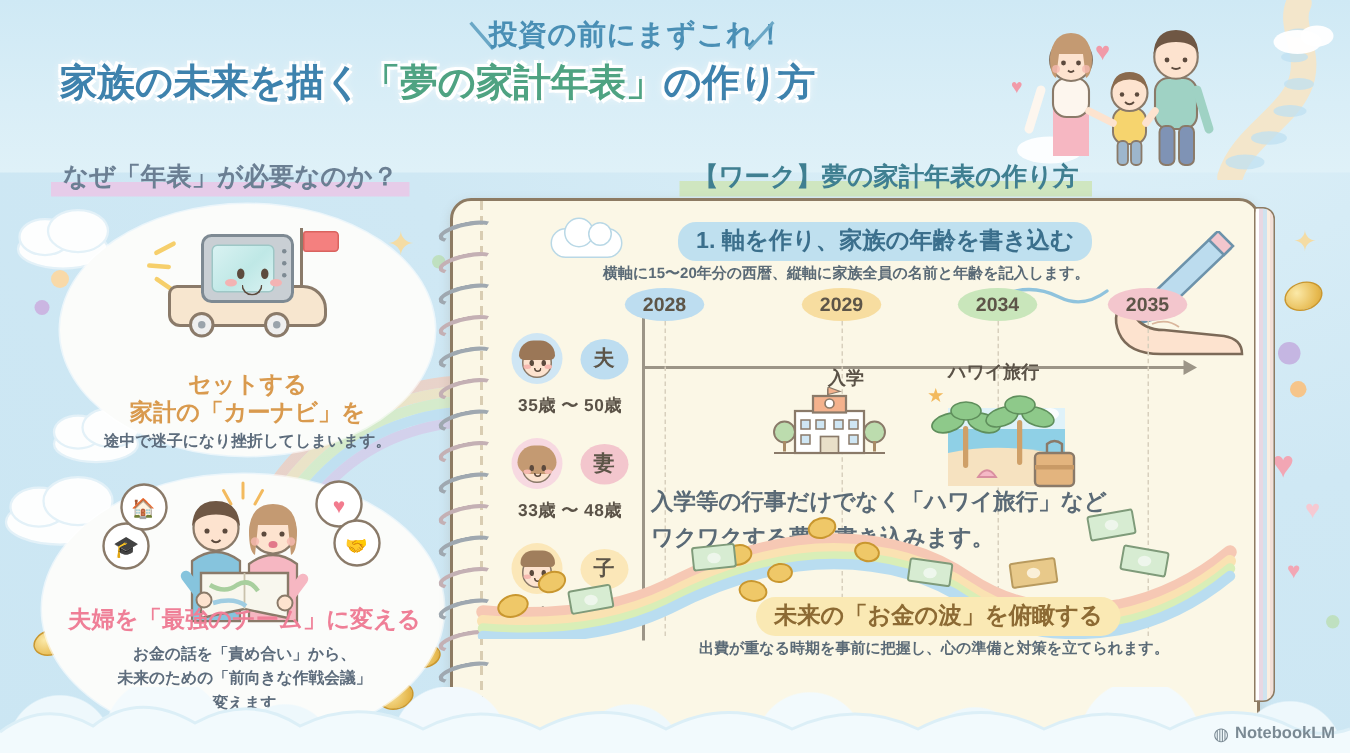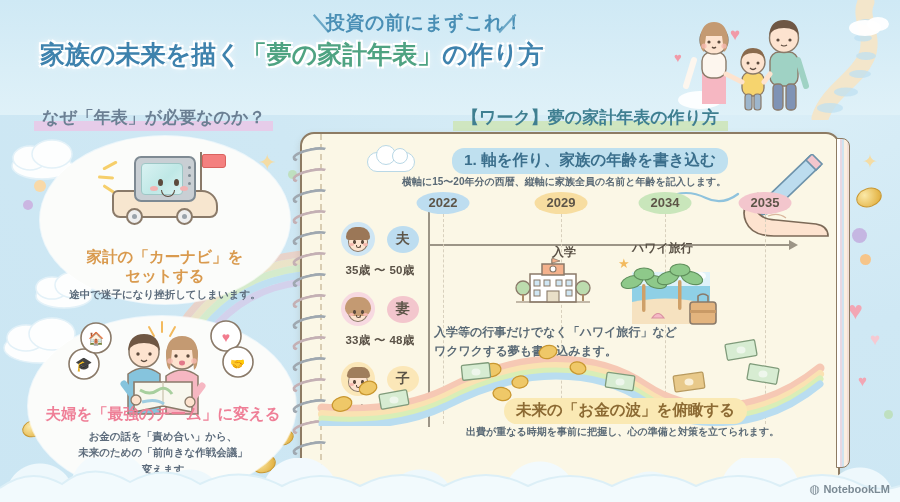--- a/index.html
+++ b/index.html
@@ -223,21 +223,21 @@
   .rc-mom{ background:#f3c6cd; }
   .rc-kid{ background:#fbe7b8; }
   .agerange{ font-size:11.5px; font-weight:bold; color:#5a5247; margin-top:7px; letter-spacing:.3px; }
 
   
   .step2-title{
     position:absolute; left:128px; top:164px; font-size:14.5px; font-weight:bold; color:#94703a;
     padding:2px 11px 3px; border-radius:12px; background:#fae9b4; white-space:nowrap;
   }
   .step2-sub{
-    position:absolute; left:132px; top:189px; font-size:12px; font-weight:bold; color:#5a6a76; line-height:1.6;
+    position:absolute; left:132px; top:189px; font-size:15px; font-weight:bold; color:#5a6a76; line-height:1.6;
   }
   .ev-label{ position:absolute; font-size:12px; font-weight:bold; color:#5a5247; }
 
   
   .step3-title{
     position:absolute; left:202px; top:264px; font-size:15.5px; font-weight:bold; color:#8c6a33;
     padding:2px 12px 3px; border-radius:13px; background:#fae9b4; white-space:nowrap;
   }
   .step3-sub{
     position:absolute; left:164px; top:291px; font-size:10px; font-weight:bold; color:#5a6a76; white-space:nowrap;
@@ -374,22 +374,22 @@
         <div class="smile"></div>
       </div>
       <div class="knob" style="top:8px;"></div>
       <div class="knob" style="top:16px;"></div>
       <div class="knob" style="top:24px;"></div>
     </div>
     <div class="wheel w1"></div>
       <div class="wheel w2"></div>
   </div>
   <div class="bub-title bt1">
+    <div>セットする</div>
     <div>家計の「カーナビ」を</div>
-    <div>セットする</div>
   </div>
   <div class="bub-body bb1">
     <div>途中で迷子になり挫折してしまいます。</div>
   </div>
 
   <div class="bubble b2"></div>
   <svg width="200" height="110" style="position:absolute;left:62px;top:318px;">
 
     <circle cx="22" cy="46" r="15" fill="#fff" stroke="#8a7a69" stroke-width="1.6"></circle>
     <text x="22" y="51" font-size="14" text-anchor="middle">🎓</text>
@@ -478,21 +478,21 @@
       <path d="M2 10 Q22 0 42 10 Q58 18 74 6" stroke="#8fc3dd" stroke-width="2.2" fill="none" stroke-linecap="round"></path>
     </svg>
 
     <div class="axis-v"></div>
     <div class="axis-h"></div>
     <div class="gridline" style="left:141px;"></div>
     <div class="gridline" style="left:259px;"></div>
     <div class="gridline" style="left:363px;"></div>
     <div class="gridline" style="left:463px;"></div>
 
-    <div class="yearchip yc-2024" style="left:141px;">2022</div>
+    <div class="yearchip yc-2024" style="left:141px;">2028</div>
     <div class="yearchip yc-2029" style="left:259px;">2029</div>
     <div class="yearchip yc-2034" style="left:363px;">2034</div>
     <div class="yearchip yc-2039" style="left:463px;">2035</div>
 
     <div class="famrow" style="top:88px;">
       <span class="avatar av-dad">
         <span class="face"></span><span class="hair"></span>
         <span class="fe feL"></span><span class="fe feR"></span>
         <span class="fc fcL"></span><span class="fc fcR"></span><span class="fm"></span>
       </span>

